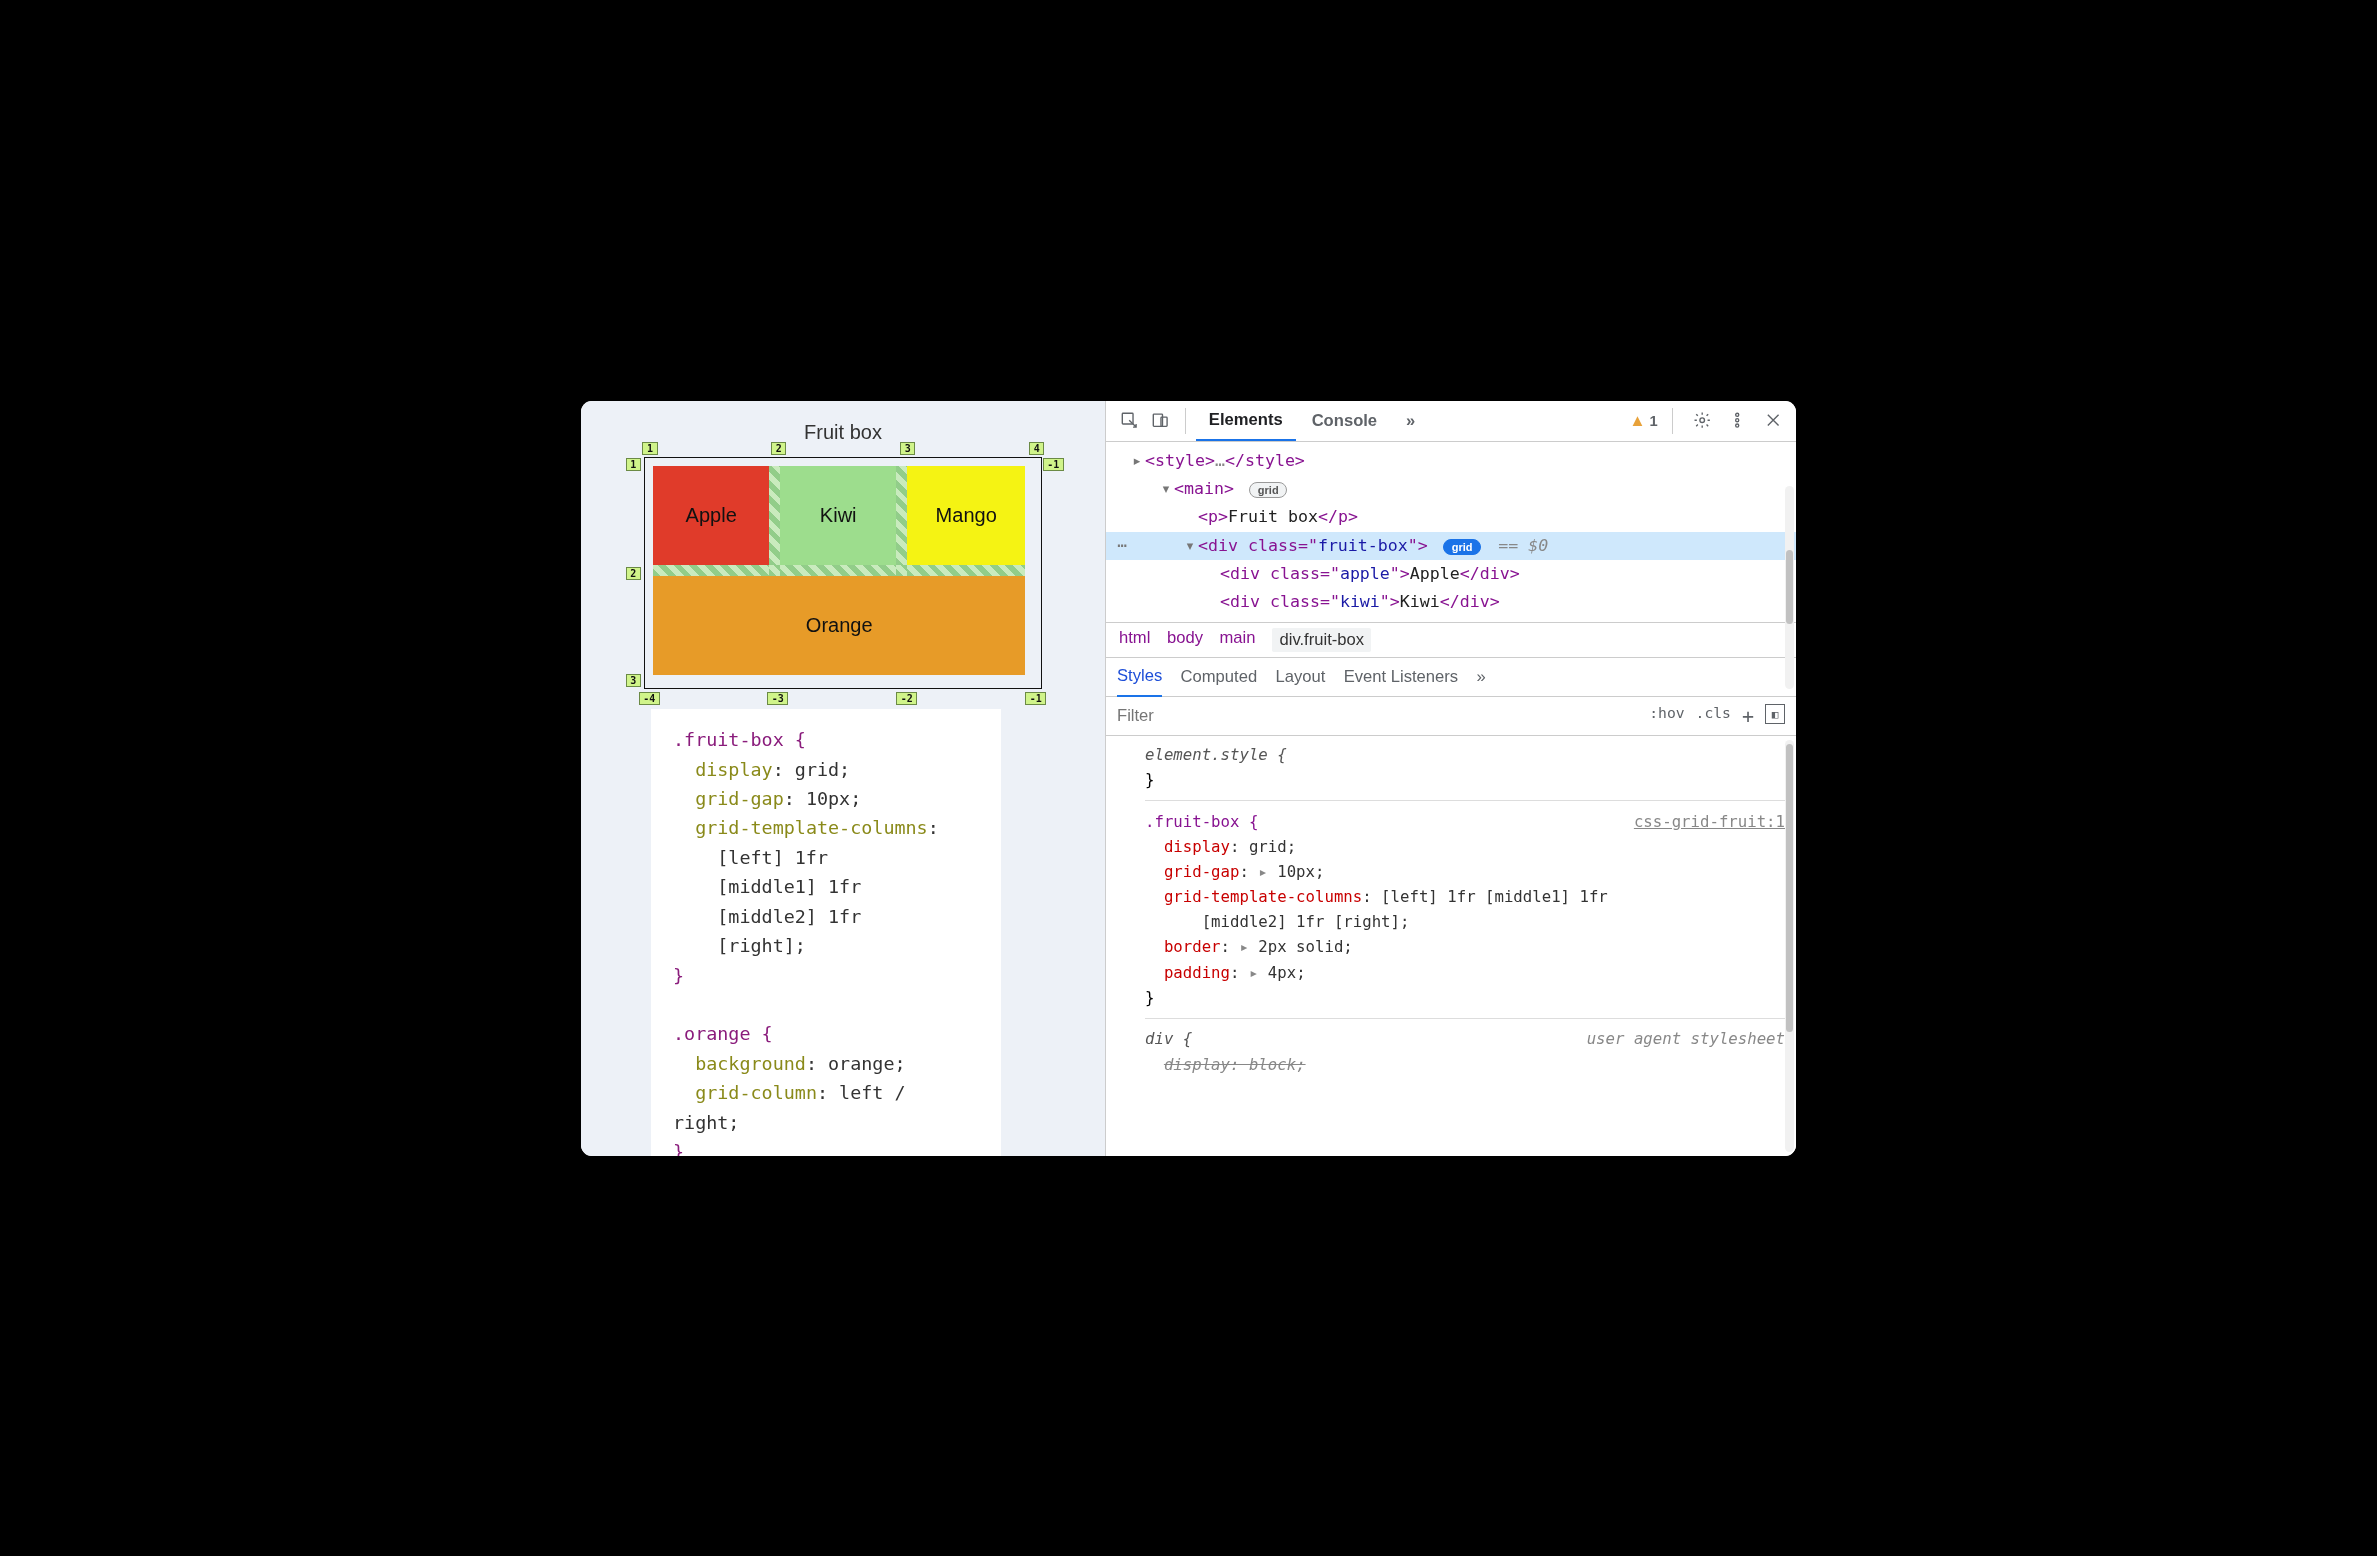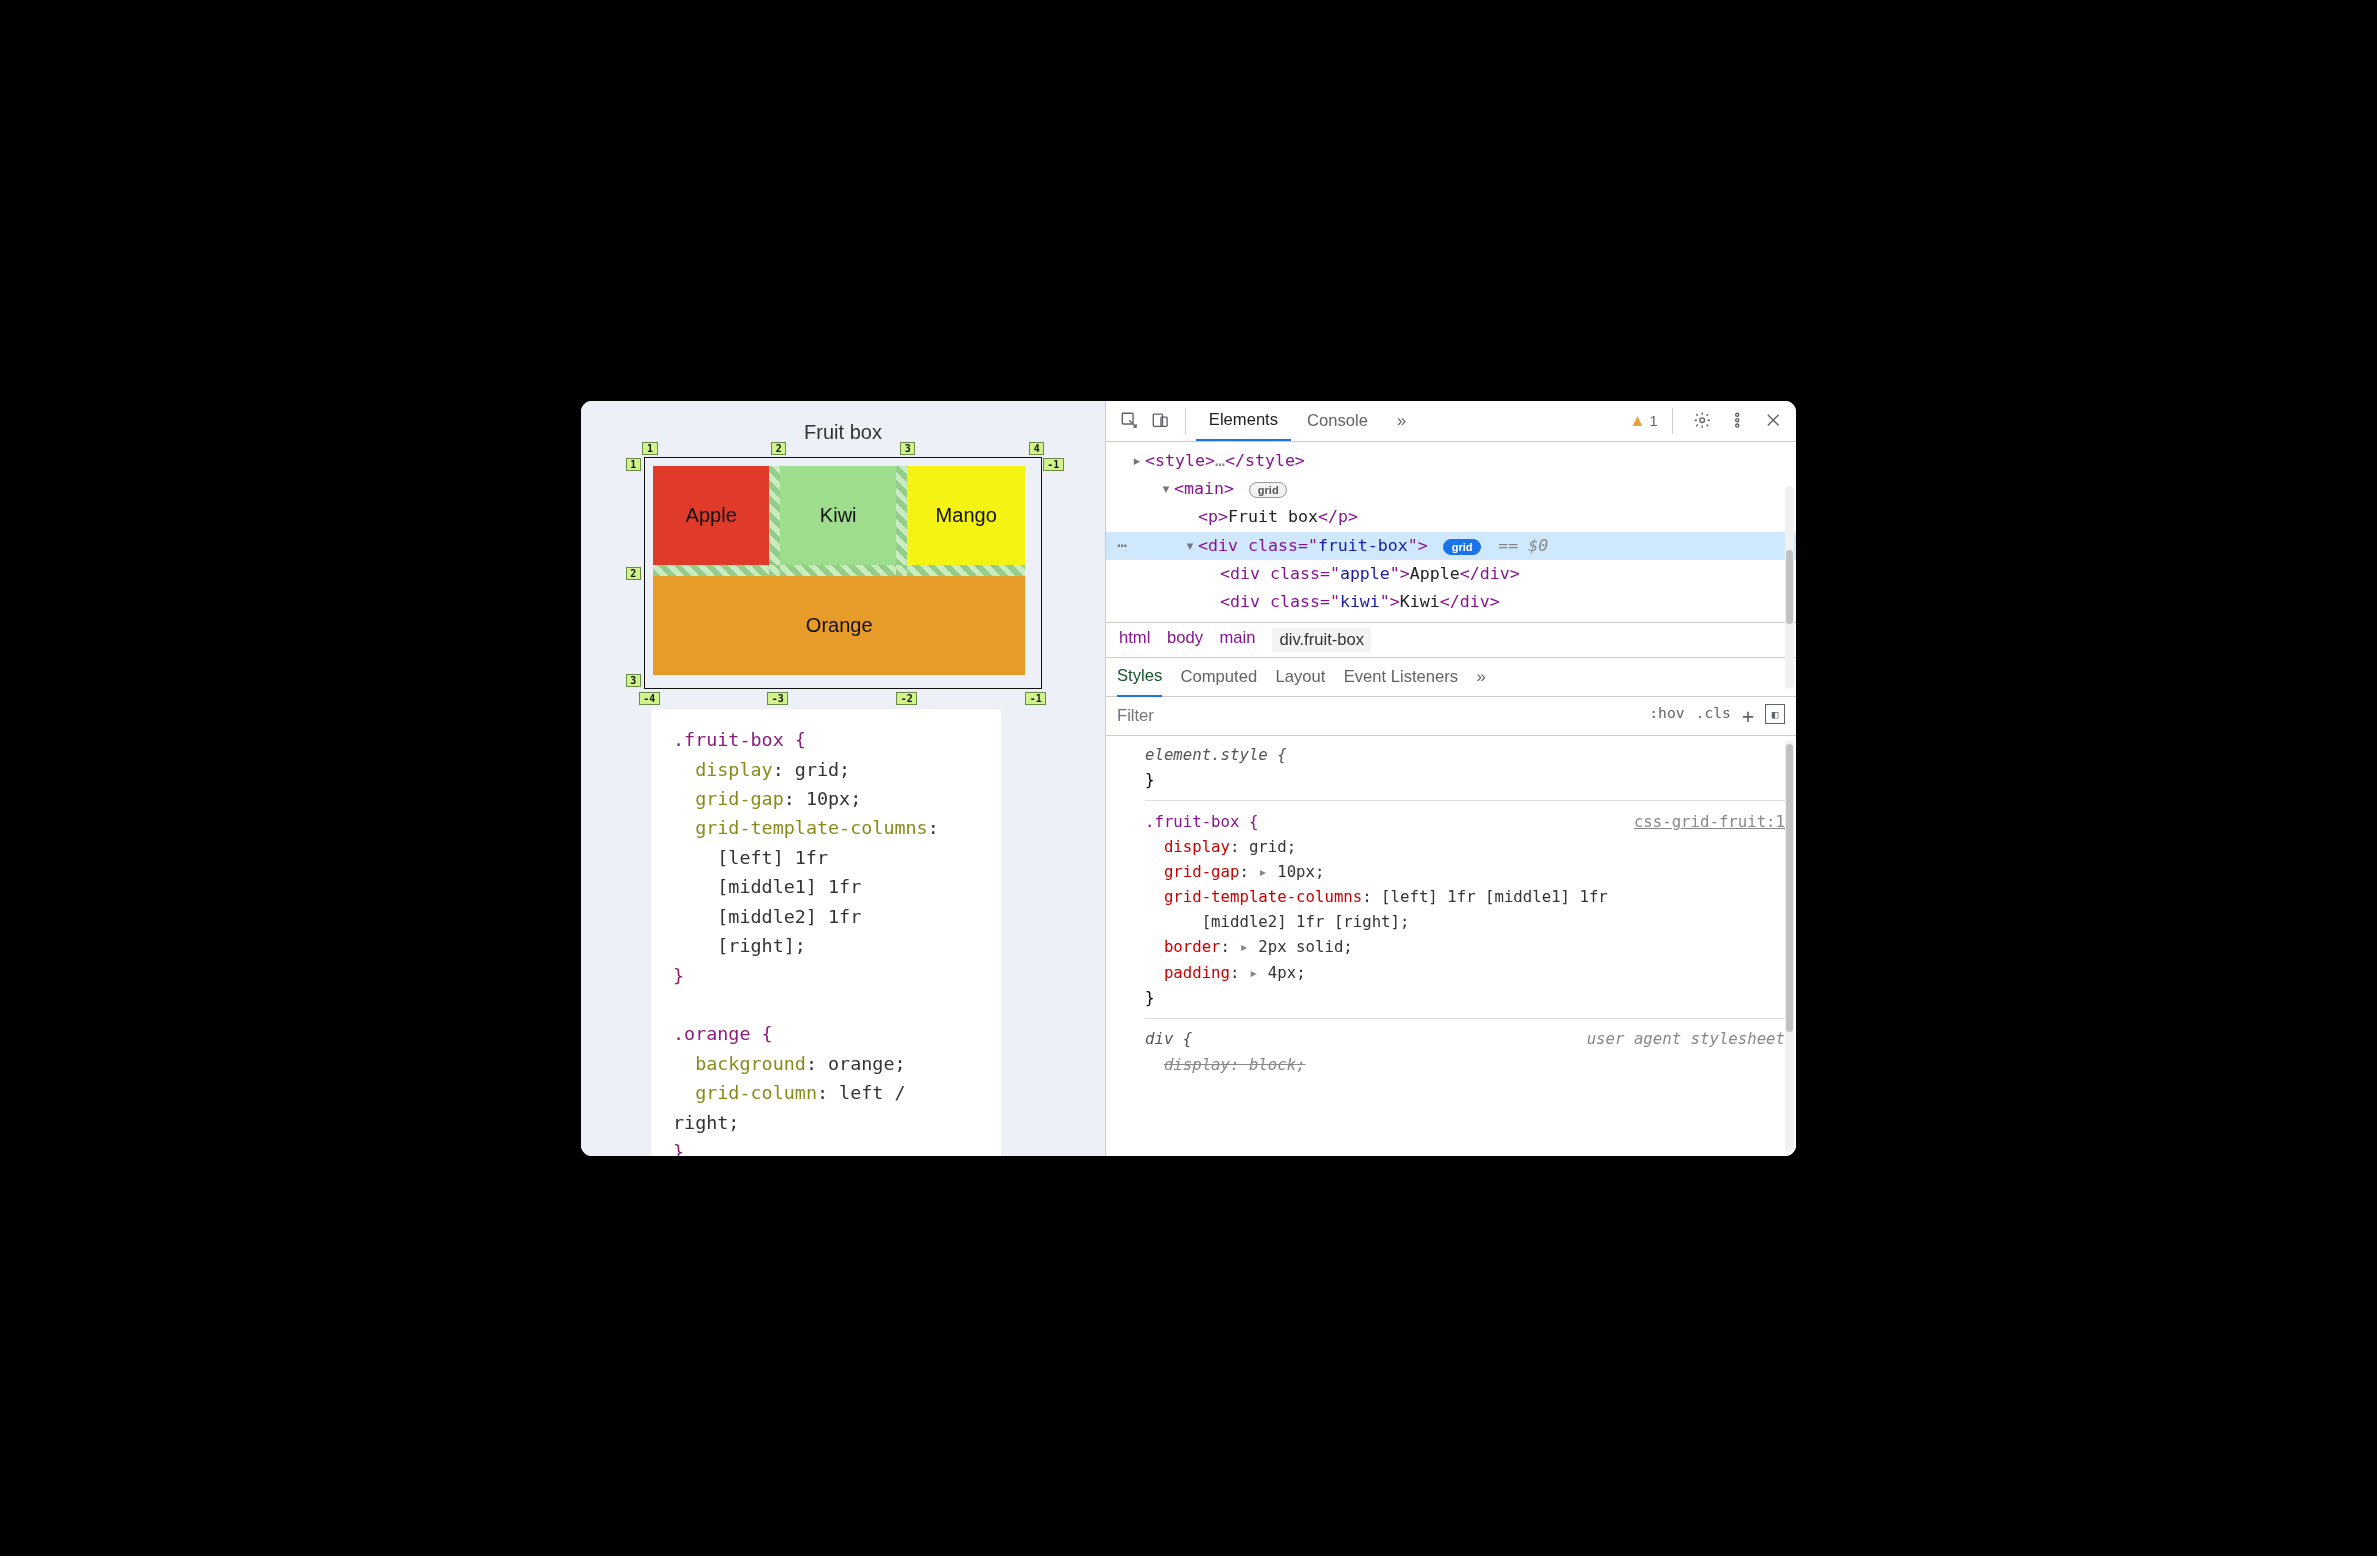--- a/index.html
+++ b/index.html
@@ -99,20 +99,21 @@
     font-size: 14.7px;
   }
 
   .dt-toolbar {
     height: 41px;
     border-bottom: 0.9px solid #ccc;
     display:flex;
     align-items:center;
     padding: 0 9.2px;
     gap: 3px;
+    font-weight: bold;
   }
   .dt-toolbar .sep { width:0.9px; height:26px; background:#ccc; margin:0 7.4px; }
   .tb-btn {
     width:28px; height:28px;
     display:flex; align-items:center; justify-content:center;
     color:#5f6368;
     border-radius:3.7px;
   }
   .tb-btn svg { width:18.4px; height:18.4px; stroke:#5f6368; fill:none; stroke-width:1.8; }
   .tab {
@@ -174,21 +175,21 @@
   .crumb.active { color:#333; background:#f1f3f4; padding:1.8px 7.4px; border-radius:1.8px; }
 
   
   .styles-tabs {
     display:flex; gap:18.4px;
     padding: 0 11px;
     height:39px; align-items:center;
     border-bottom:0.9px solid #ccc;
     font-size:16.6px; color:#5f6368;
   }
-  .styles-tabs .stab.active { color:#14532d; border-bottom:2.8px solid #1a73e8; height:39px; display:flex; align-items:center; }
+  .styles-tabs .stab.active { color:#1d4ed8; border-bottom:2.8px solid #1a73e8; height:39px; display:flex; align-items:center; }
 
   
   .filter-row {
     display:flex; align-items:center;
     border-bottom:0.9px solid #ccc;
     height:39px;
   }
   .filter-input {
     flex:1; border:none; outline:none;
     font-size:16.6px; color:#888; padding:0 11px;

